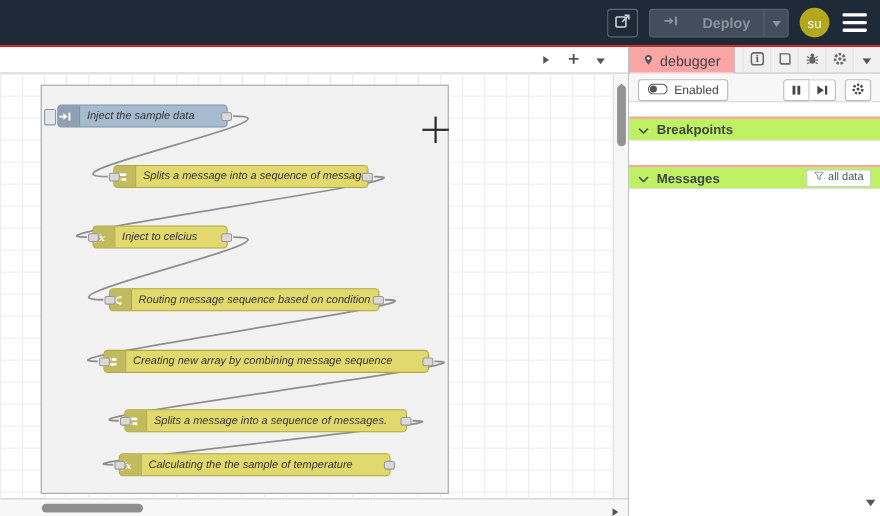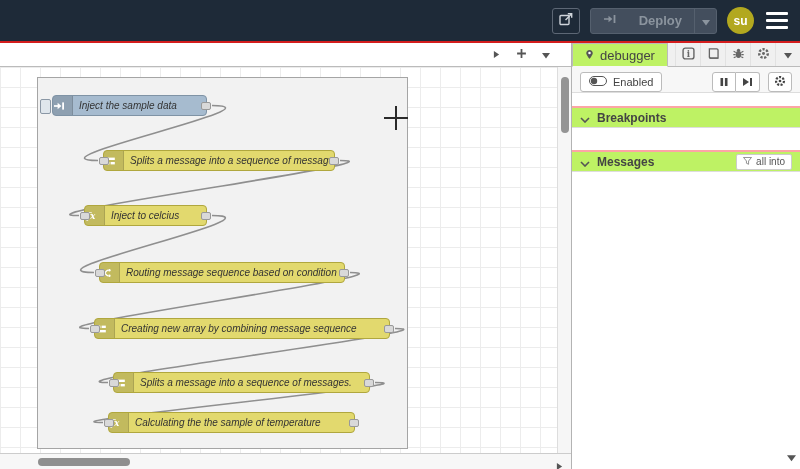--- a/index.html
+++ b/index.html
@@ -12,21 +12,21 @@
     justify-content:flex-end;padding:0 10px;gap:10px;flex:0 0 auto}
   .hdr-icon-btn{width:28px;height:26px;background:transparent;border:1px solid #5d6775;
     border-radius:3px;display:flex;align-items:center;justify-content:center;cursor:pointer}
   .deploy{display:flex;align-items:stretch;height:26px;background:#434e5d;
     border:1px solid #55606e;border-radius:3px;overflow:hidden;cursor:pointer}
   .deploy-main{display:flex;align-items:center;gap:22px;padding:0 12px;
     color:#8b949e;font-size:13px;font-weight:bold}
   .deploy-caret{width:22px;display:flex;align-items:center;justify-content:center;
     border-left:1px solid #55606e}
   .avatar{width:27px;height:27px;border-radius:50%;background:#b2a81f;color:#fff;
-    font-size:12px;font-weight:bold;display:flex;align-items:center;justify-content:center;cursor:pointer}
+    font-size:12px;font-weight:normal;display:flex;align-items:center;justify-content:center;cursor:pointer}
   .menu-btn{display:flex;flex-direction:column;gap:4px;background:none;border:none;
     padding:4px 2px;cursor:pointer}
   .menu-btn i{display:block;width:22px;height:3px;background:#fff;border-radius:1px}
   .red-line{height:2px;background:#d41d1d;flex:0 0 auto}
 
   
   .main{flex:1;display:flex;min-height:0}
   .workspace{width:572px;flex:0 0 572px;display:flex;flex-direction:column;
     border-right:1px solid #b3b3b3;background:#fff}
   .flow-tabbar{height:24px;flex:0 0 24px;background:#fff;border-bottom:1px solid #bbb;
@@ -70,21 +70,21 @@
   .hscroll .thumb{position:absolute;left:38px;top:4px;width:92px;height:8px;
     background:#8f8f8f;border-radius:4px;cursor:grab}
   .h-arrow{position:absolute;right:8px;top:3px}
 
   
   .sidebar{flex:1;display:flex;flex-direction:column;background:#fff;position:relative}
   .sidebar-tabbar{height:24px;flex:0 0 24px;background:#f0f0f0;border-bottom:1px solid #bbb;
     display:flex;align-items:stretch}
   .sidebar-tab{display:flex;align-items:center;gap:6px;padding:0 12px;font-size:13px;
     color:#444;cursor:pointer}
-  .sidebar-tab.active{background:#bef264;border:1px solid #bbb;border-bottom:1px solid #f7f7f7;
+  .sidebar-tab.active{background:#fca5a5;border:1px solid #bbb;border-bottom:1px solid #f7f7f7;
     margin-bottom:-1px;z-index:2}
   .tab-spacer{flex:1}
   .sidebar-icon-tab{width:25px;border:none;background:none;display:flex;align-items:center;
     justify-content:center;cursor:pointer;border-left:1px solid #e2e2e2}
   .sidebar-toolbar{height:26px;flex:0 0 26px;background:#f7f7f7;border-bottom:1px solid #ddd;
     display:flex;align-items:flex-end;justify-content:space-between;padding:0 8px}
   .enabled-btn{display:flex;align-items:center;gap:6px;height:20px;padding:0 8px;
     background:#fff;border:1px solid #bbb;border-radius:3px;font-size:11px;color:#444;cursor:pointer}
   .toolbar-right{display:flex;align-items:center;gap:8px}
   .btn-group{display:flex}
@@ -404,21 +404,21 @@
               <path d="M1 1 L5 5 L9 1" fill="none" stroke="#555" stroke-width="1.6"></path>
             </svg>
         </span>
         <span class="section-title">Messages</span>
         <button class="filter-btn">
           <span>
             <svg width="9" height="8" viewBox="0 0 10 9">
                 <path d="M0.5 0.5 H9.5 L6.2 4.5 V8.2 L3.8 7 V4.5 Z" fill="none" stroke="#777" stroke-width="0.9"></path>
               </svg>
           </span>
-          <span>all into</span>
+          <span>all data</span>
         </button>
       </div>
       <div class="section-body grow"></div>
 
       <span class="corner-caret">
         <svg width="9" height="7" viewBox="0 0 8 6">
             <path d="M0 0 L8 0 L4 5.5 Z" fill="#555"></path>
           </svg>
       </span>
     </aside>

